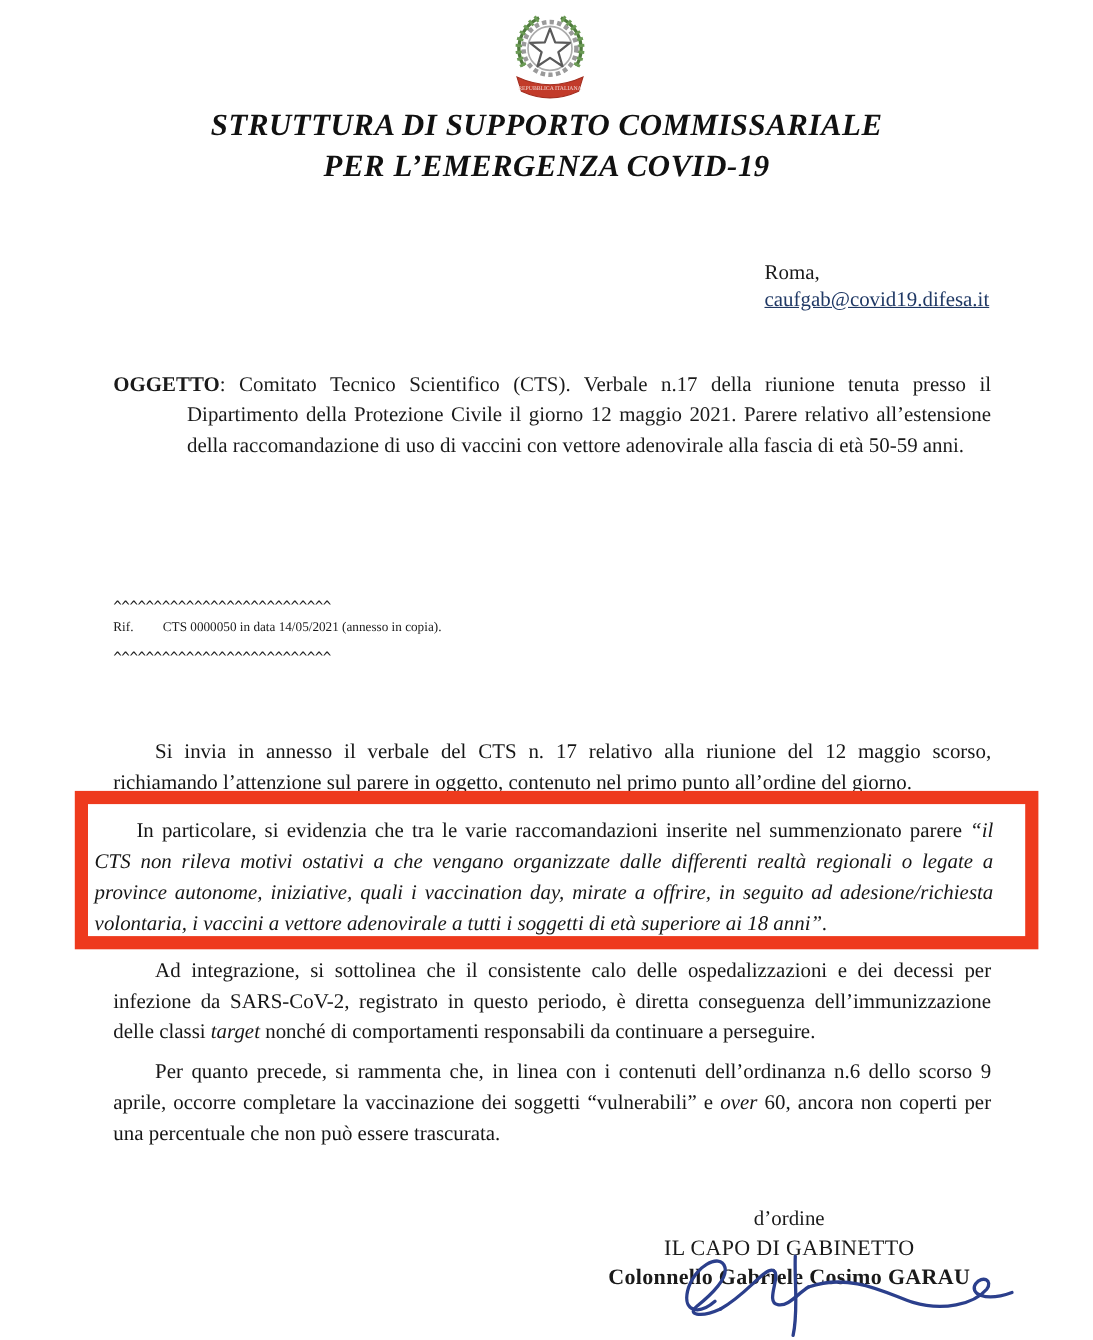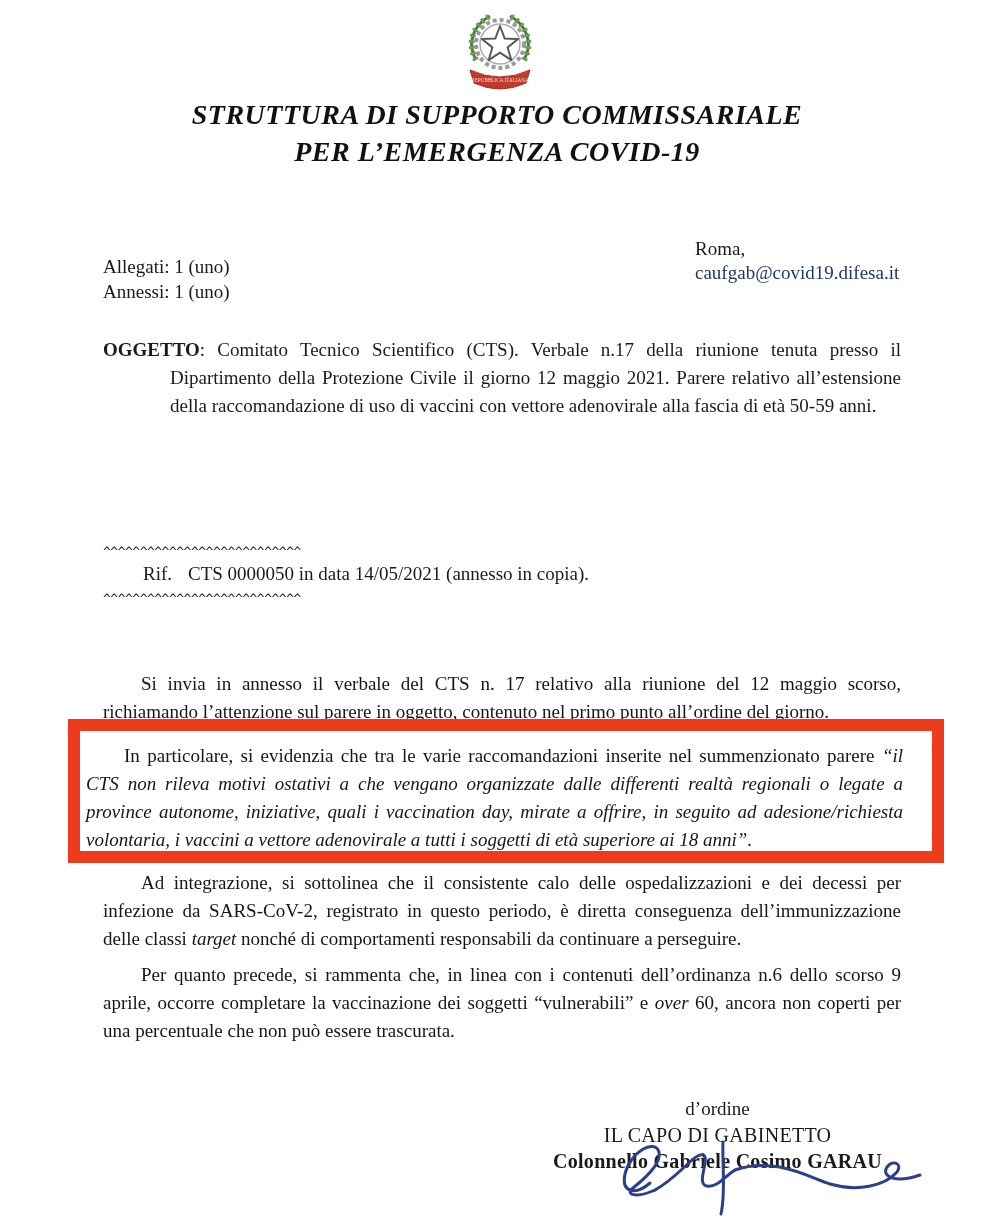--- a/index.html
+++ b/index.html
@@ -26,20 +26,21 @@
     font-size: 28px;
     line-height: 37px;
     letter-spacing: 0.5px;
     color: #111;
   }
 
   
   .meta-right { left: 695px; top: 237px; font-size: 19px; line-height: 24px; }
   .meta-right a, .email-link {
     color: var(--link-blue, #1f3864);
+    text-decoration: underline;
     cursor: pointer;
   }
   .meta-left { left: 103px; top: 254px; font-size: 19px; line-height: 25px; }
 
   
   .subject {
     left: 103px; top: 336px; width: 798px;
     font-size: 19px; line-height: 28px;
     text-align: justify;
     text-indent: -67px; padding-left: 67px;
@@ -51,21 +52,21 @@
   .recipient { left: 103px; top: 473px; width: 700px; font-size: 19px; }
   .recipient .to { display: inline-block; width: 120px; }
 
   
   .squiggle {
     left: 103px; font-size: 17px; letter-spacing: -0.5px; line-height: 17px;
     font-family: "DejaVu Sans Mono", monospace; font-size: 13px; color:#222;
   }
   .sq1 { top: 543px; }
   .sq2 { top: 590px; }
-  .rif { left: 103px; top: 563px; font-size: 19px; margin-left: 40px; }
+  .rif { left: 103px; top: 563px; font-size: 12px; }
   .rif .rif-label { display: inline-block; width: 45px; }
 
   
   .para {
     left: 103px; width: 798px;
     font-size: 19px; line-height: 28px;
     text-align: justify;
     text-indent: 38px;
     color: #161616;
   }
@@ -123,24 +124,20 @@
   <div class="abs letterhead">
     <div>STRUTTURA DI SUPPORTO COMMISSARIALE</div>
     <div>PER L’EMERGENZA COVID-19</div>
   </div>
 
   <div class="abs meta-right">
     <div>Roma,</div>
     <div><span class="email-link">caufgab@covid19.difesa.it</span></div>
   </div>
 
-  <div class="abs meta-left">
-    <div>Allegati: 1 (uno)</div>
-    <div>Annessi: 1 (uno)</div>
-  </div>
 
   <div class="abs subject">
     <span class="lbl">OGGETTO</span><span>: </span><span>Comitato Tecnico Scientifico (CTS). Verbale n.17 della riunione tenuta presso il Dipartimento della Protezione Civile il giorno 12 maggio 2021. Parere relativo all’estensione della raccomandazione di uso di vaccini con vettore adenovirale alla fascia di età 50-59 anni.</span>
   </div>
 
 
   <div class="abs squiggle sq1">^^^^^^^^^^^^^^^^^^^^^^^^^^^</div>
   <div class="abs rif">
     <span class="rif-label">Rif.</span><span>CTS 0000050 in data 14/05/2021 (annesso in copia).</span>
   </div>

